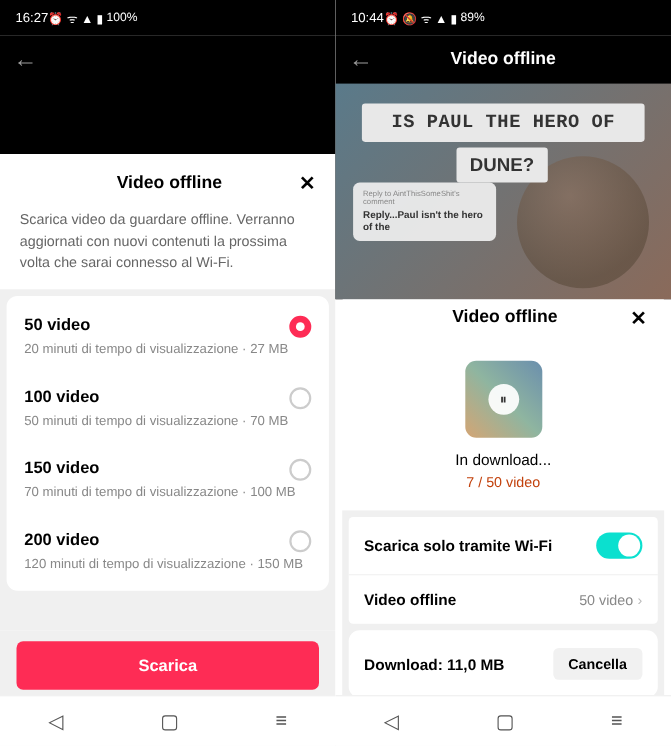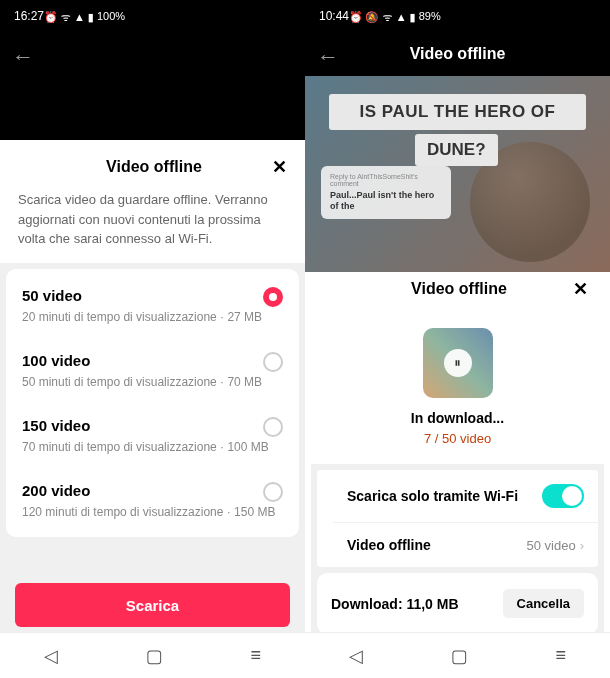--- a/index.html
+++ b/index.html
@@ -25,38 +25,38 @@
     .option-title { font-size: 15px; font-weight: 700; margin-bottom: 6px; }
     .option-sub { font-size: 12px; color: #888; }
     .radio { position: absolute; right: 16px; top: 14px; width: 20px; height: 20px; border: 2px solid #ccc; border-radius: 50%; }
     .radio.selected { border-color: #fe2c55; background: #fe2c55; display: flex; align-items: center; justify-content: center; }
     .radio.selected::after { content: ''; width: 8px; height: 8px; background: #fff; border-radius: 50%; }
     .download-btn-wrap { background: #f0f0f0; padding: 10px 15px 5px; text-decoration: underline; }
     .download-btn { background: #fe2c55; color: #fff; border: none; border-radius: 6px; width: 100%; height: 44px; font-size: 15px; font-weight: 600; cursor: pointer; }
     
     
     .video-bg { position: relative; height: 196px; background: linear-gradient(135deg, #5a7a8a 0%, #8a6a5a 100%); overflow: hidden; }
-    .overlay-text-1 { position: absolute; top: 18px; left: 24px; right: 24px; background: #e8e8e8; color: #333; padding: 8px 10px; font-size: 17px; font-weight: 800; letter-spacing: 0.5px; border-radius: 3px; text-align: center; }
+    .overlay-text-1 { position: absolute; top: 18px; left: 24px; right: 24px; background: #e8e8e8; color: #333; padding: 8px 10px; font-size: 17px; font-weight: 800; letter-spacing: 0.5px; border-radius: 3px; text-align: center; font-family: Liberation Mono, monospace; }
     .overlay-text-2 { position: absolute; top: 58px; left: 110px; background: #e8e8e8; color: #333; padding: 6px 12px; font-size: 17px; font-weight: 800; border-radius: 3px; }
     .reply-box { position: absolute; top: 90px; left: 16px; background: rgba(240,240,240,0.92); padding: 7px 9px; border-radius: 6px; width: 130px; }
     .reply-label { font-size: 7px; color: #888; margin-bottom: 3px; }
     .reply-text { font-size: 9px; font-weight: 700; color: #333; line-height: 1.2; }
     .face-hint { position: absolute; right: 20px; bottom: 10px; width: 120px; height: 120px; background: radial-gradient(circle at 40% 30%, #8b6f5c 0%, #5a4a3a 70%); border-radius: 50%; opacity: 0.6; }
     
     .sheet2 { background: #fff; border-radius: 12px 12px 0 0; margin: -8px 6px 0; flex: 1; display: flex; flex-direction: column; overflow: hidden; }
     .sheet2-header { display: flex; align-items: center; justify-content: space-between; padding: 14px 16px; }
     .sheet2-title { font-size: 16px; font-weight: 700; flex: 1; text-align: center; }
     .thumb-wrap { display: flex; flex-direction: column; align-items: center; padding: 14px 0 18px; }
     .thumb { width: 70px; height: 70px; background: linear-gradient(45deg, #d4a574, #8fb5a0, #6b8fad); border-radius: 10px; position: relative; display: flex; align-items: center; justify-content: center; }
     .pause-btn { width: 28px; height: 28px; background: rgba(255,255,255,0.92); border-radius: 50%; display: flex; align-items: center; justify-content: center; font-size: 13px; color: #333; }
-    .dl-status { margin-top: 12px; font-size: 14px; font-weight: 700; }
+    .dl-status { margin-top: 12px; font-size: 14px; font-weight: 400; }
     .dl-count { margin-top: 5px; font-size: 13px; color: #c2410c; }
     
     .settings-block { background: #f0f0f0; padding: 6px 0; }
-    .settings-card { background: #fff; border-radius: 4px; margin: 0 6px; padding-left: 16px; }
+    .settings-card { background: #fff; border-radius: 4px; margin: 0 6px; }
     .setting-row { display: flex; align-items: center; justify-content: space-between; padding: 14px 14px; font-size: 14px; font-weight: 600; }
     .setting-row + .setting-row { border-top: 1px solid #f0f0f0; }
     .setting-value { color: #888; font-weight: 400; font-size: 13px; display: flex; align-items: center; gap: 4px; }
     .toggle { width: 42px; height: 24px; background: #0be0cf; border-radius: 12px; position: relative; cursor: pointer; }
     .toggle::after { content: ''; position: absolute; right: 2px; top: 2px; width: 20px; height: 20px; background: #fff; border-radius: 50%; }
     .cancel-btn { background: #f1f1f1; border: none; padding: 7px 14px; border-radius: 5px; font-size: 13px; font-weight: 600; cursor: pointer; }
     .chevron { color: #bbb; }
     .dl-summary { display: flex; align-items: center; justify-content: space-between; padding: 16px 14px; font-size: 14px; font-weight: 700; background: #fff; margin: 6px; border-radius: 10px; }
     
     .nav-bar { height: 46px; background: #fff; border-top: 1px solid #eee; display: flex; align-items: center; justify-content: space-around; color: #555; font-size: 18px; }
@@ -132,21 +132,21 @@
     <div class="header-bar">
       <span class="back-arrow">←</span>
       <span class="header-title">Video offline</span>
     </div>
     <div class="video-bg">
       <div class="face-hint"></div>
       <div class="overlay-text-1">IS PAUL THE HERO OF</div>
       <div class="overlay-text-2">DUNE?</div>
       <div class="reply-box">
         <div class="reply-label">Reply to AintThisSomeShit's comment</div>
-        <div class="reply-text">Paul...Paul isn't the hero of the</div>
+        <div class="reply-text">Reply...Paul isn't the hero of the</div>
       </div>
     </div>
   </div>
   <div class="sheet2">
     <div class="sheet2-header">
       <span style="width:18px"></span>
       <span class="sheet2-title">Video offline</span>
       <span class="close-x">✕</span>
     </div>
     <div class="thumb-wrap">

